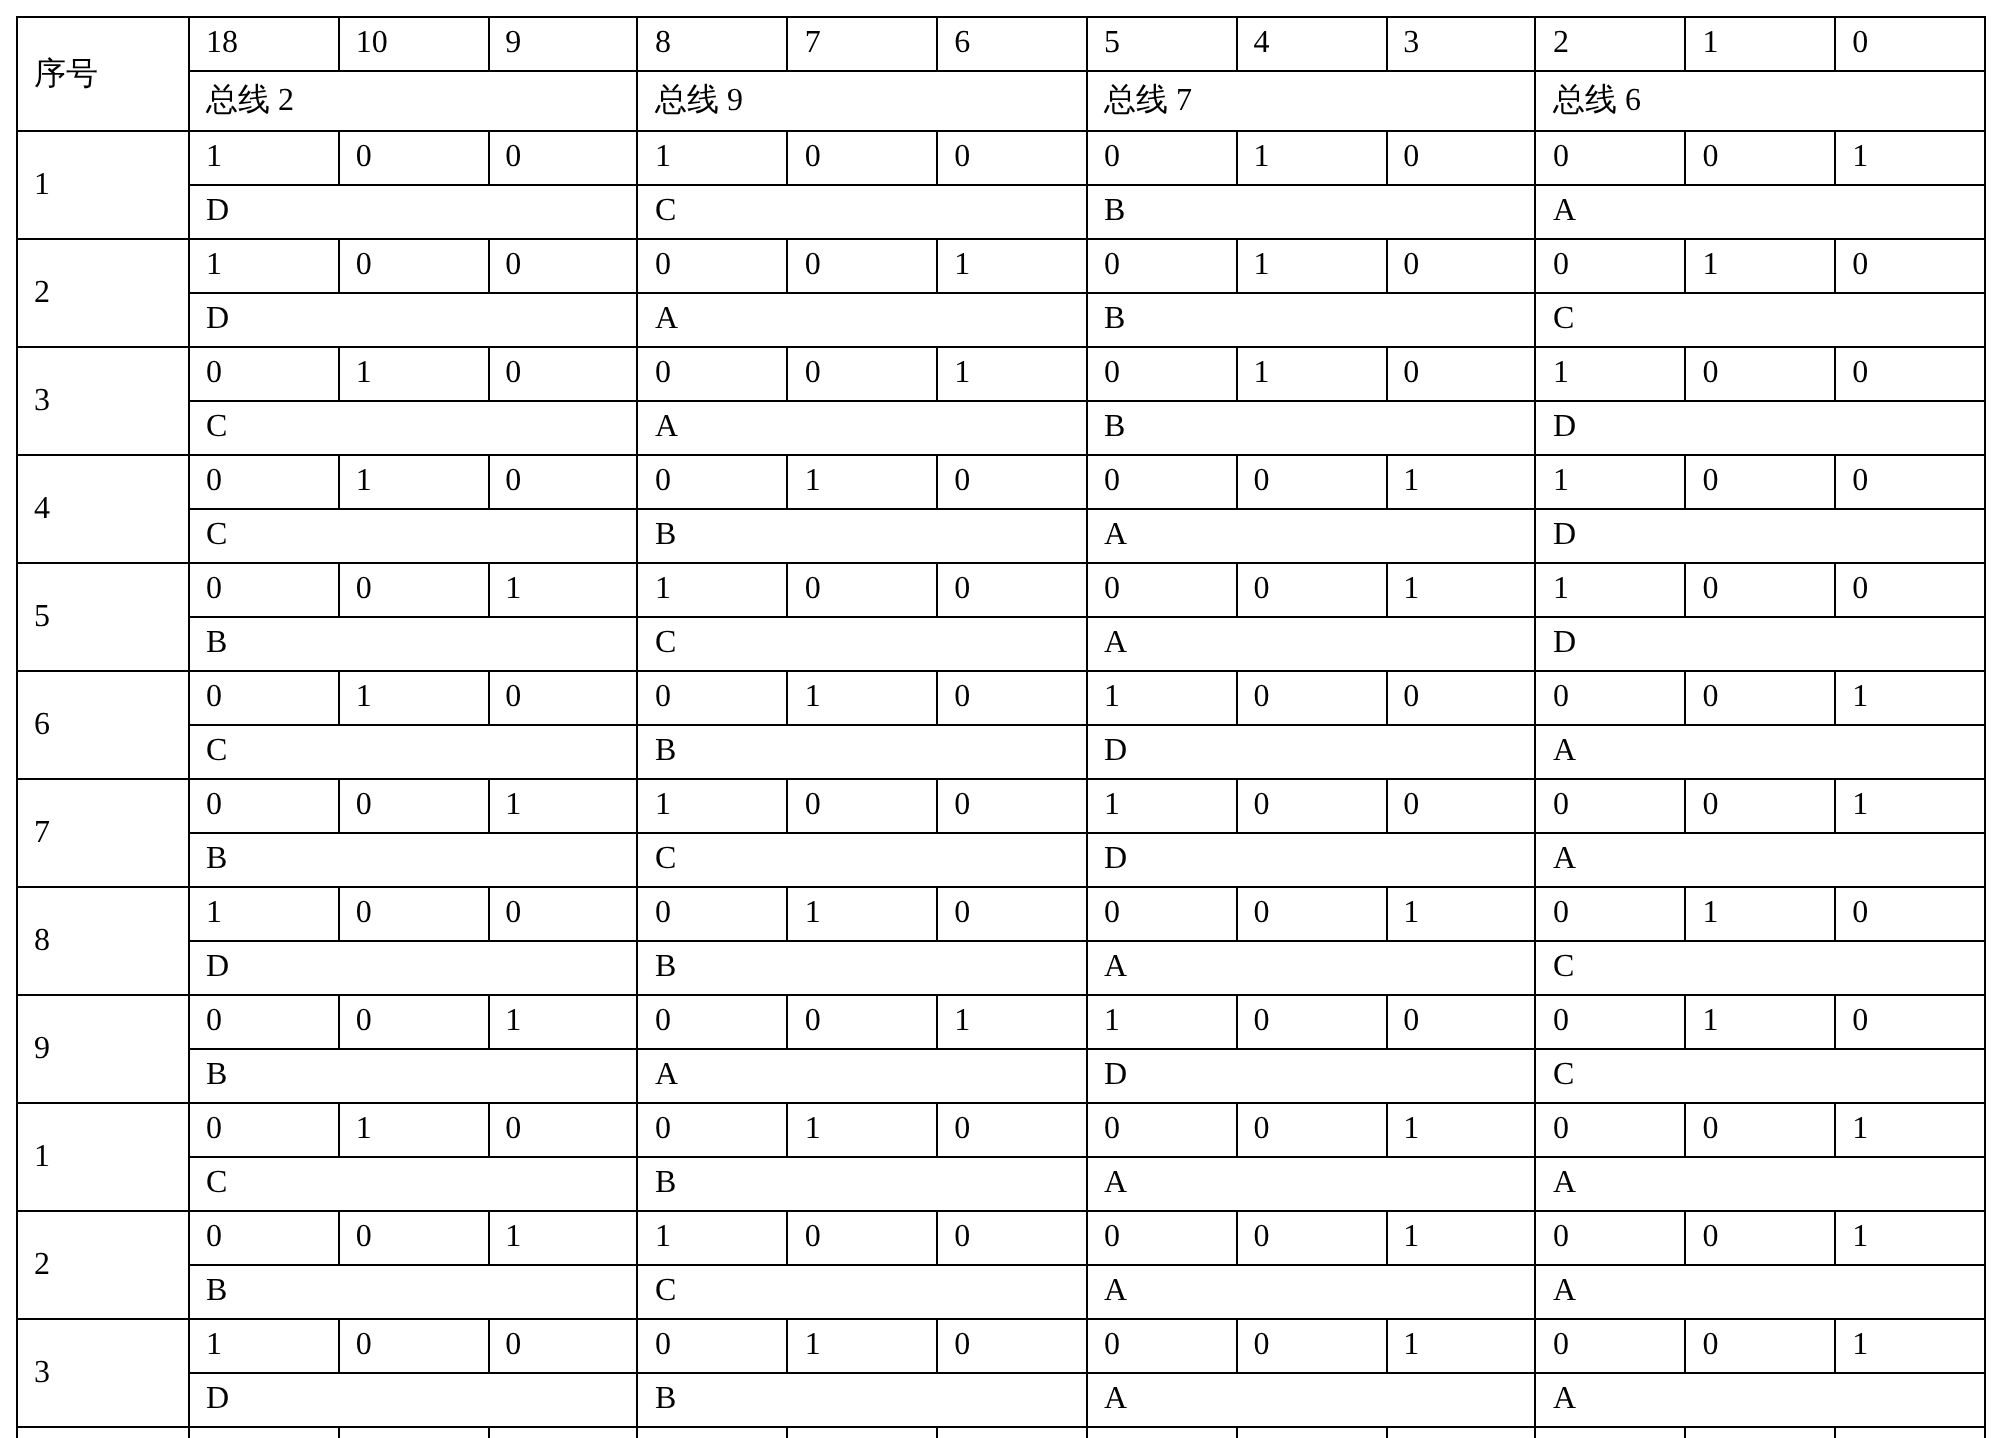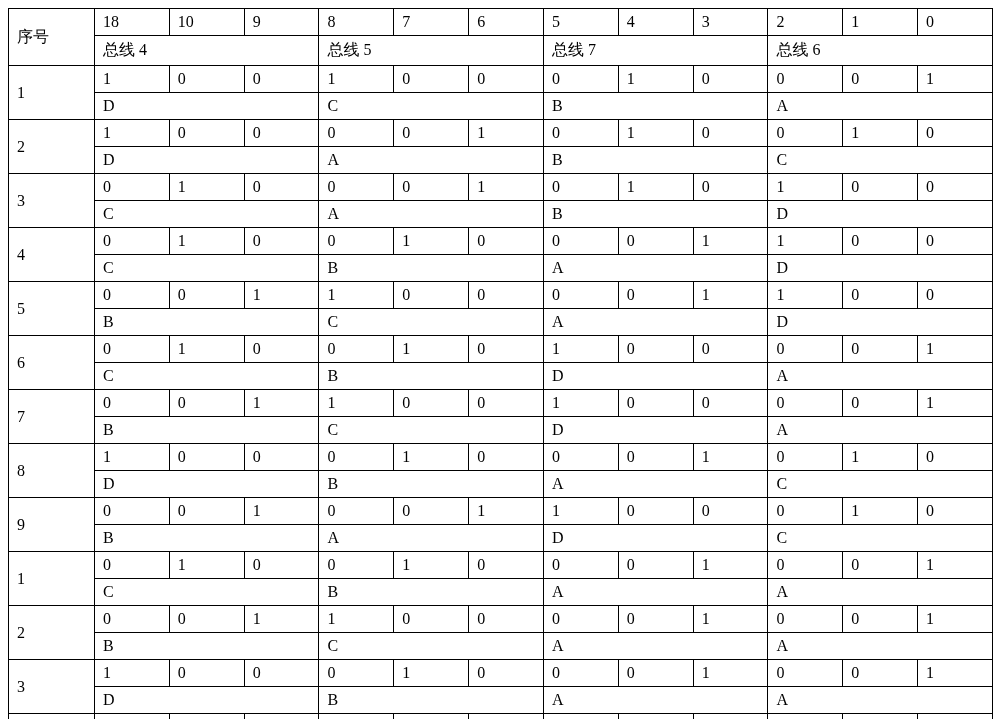--- a/index.html
+++ b/index.html
@@ -63,22 +63,22 @@
         <td>7</td>
         <td>6</td>
         <td>5</td>
         <td>4</td>
         <td>3</td>
         <td>2</td>
         <td>1</td>
         <td>0</td>
       </tr>
       <tr>
-        <td colspan="3">总线 4</td>
-        <td colspan="3">总线 5</td>
+        <td colspan="3">总线 2</td>
+        <td colspan="3">总线 9</td>
         <td colspan="3">总线 7</td>
         <td colspan="3">总线 6</td>
       </tr>
       <tr>
         <td rowspan="2">1</td>
         <td>1</td>
         <td>0</td>
         <td>0</td>
         <td>1</td>
         <td>0</td>

